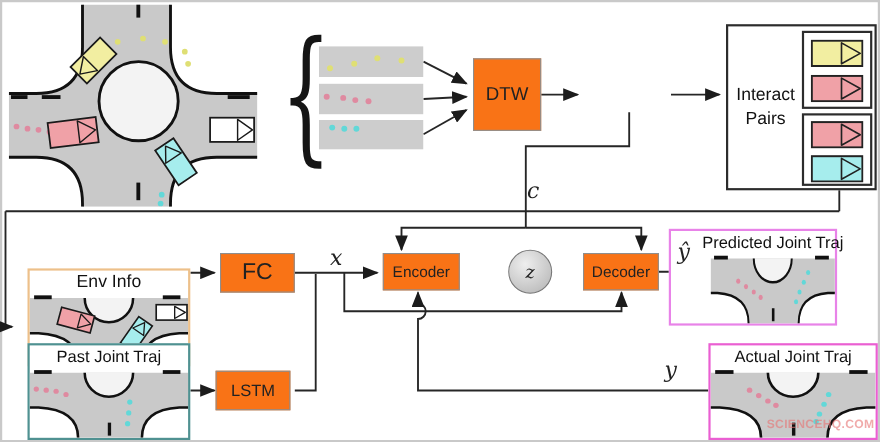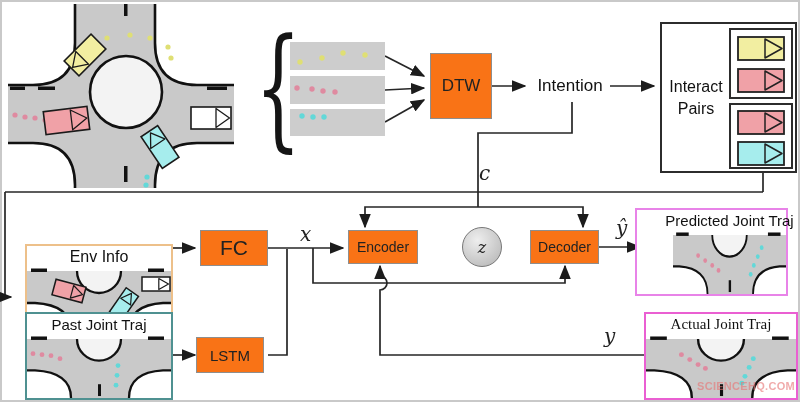--- a/index.html
+++ b/index.html
@@ -136,21 +136,20 @@
     <rect x="0" y="0" width="95" height="27" fill="#cdcdcd"></rect>
     <circle cx="12" cy="7" r="2.7" fill="#62d8d8"></circle>
     <circle cx="23" cy="8" r="2.7" fill="#62d8d8"></circle>
     <circle cx="34" cy="8" r="2.7" fill="#62d8d8"></circle>
   </svg>
 
   <div class="node" style="left:430px;top:53px;width:62px;height:66px;font-size:17px">
     <span>DTW</span>
   </div>
 
-  <div class="plain-label" style="left:528px;top:75px;width:84px;height:22px">Intention</div>
 
   <div class="ip" style="left:660px;top:22px;width:137px;height:151px">
     <div class="ip-label">
       <div>Interact</div>
       <div>Pairs</div>
     </div>
     <div class="pairbox" style="left:67px;top:4px;width:64px;height:71px">
       <svg class="caricon" style="left:6px;top:6px" width="48" height="25" viewBox="0 0 48 25">
         <rect x="1" y="1" width="46" height="23" stroke="#222" stroke-width="1.8" fill="#f2eea1"></rect>
         <polygon points="28,3 45,12.5 28,22" stroke="#222" stroke-width="1.5" stroke-linejoin="round" fill="#f2eea1"></polygon>
@@ -229,21 +228,21 @@
   <div class="node" style="left:348px;top:230px;width:70px;height:34px">
     <span>Encoder</span>
   </div>
   <div class="zcircle" style="left:462px;top:227px;width:40px;height:40px">
     <span>z</span>
   </div>
   <div class="node" style="left:530px;top:230px;width:69px;height:34px">
     <span>Decoder</span>
   </div>
 
-  <div class="obox" style="left: 635px; top: 208px; width: 153px; height: 88px; border-color: rgb(232, 131, 232); padding-left: 36px;">
+  <div class="obox" style="left: 608px; top: 208px; width: 153px; height: 88px; border-color: rgb(232, 131, 232); padding-left: 36px;">
     <div class="obox-title">Predicted Joint Traj</div>
     <svg class="mini" viewBox="0 0 144 64" preserveAspectRatio="none">
         <path d="M0,4 H144 V36 H136 Q102,38 102,64 H44 Q44,38 8,36 H0 Z" fill="#c9c9c9"></path>
         <path d="M50,4 A22,22 0 0 0 94,4 Z" fill="#f3f3f3"></path>
         <path d="M50,4 A22,22 0 0 0 94,4" fill="none" stroke="#111" stroke-width="2.3"></path>
         <path d="M0,36 H8 Q44,38 44,64" fill="none" stroke="#111" stroke-width="2.3"></path>
         <path d="M144,36 H136 Q102,38 102,64" fill="none" stroke="#111" stroke-width="2.3"></path>
         <rect x="4" y="1.5" width="16" height="3.5" fill="#111"></rect>
         <rect x="121" y="1.5" width="16" height="3.5" fill="#111"></rect>
         <rect x="71" y="50" width="3" height="12" fill="#111"></rect>
@@ -251,21 +250,21 @@
         <circle cx="41" cy="30" r="2.4" fill="#df8aa0"></circle>
         <circle cx="50" cy="35" r="2.4" fill="#df8aa0"></circle>
         <circle cx="58" cy="40" r="2.4" fill="#df8aa0"></circle>
         <circle cx="113" cy="17" r="2.4" fill="#62d8d8"></circle>
         <circle cx="108" cy="26" r="2.4" fill="#62d8d8"></circle>
         <circle cx="103" cy="35" r="2.4" fill="#62d8d8"></circle>
         <circle cx="99" cy="44" r="2.4" fill="#62d8d8"></circle>
       </svg>
   </div>
 
-  <div class="obox" style="left: 644px; top: 312px; width: 154px; height: 88px; border-color: rgb(234, 95, 210); font-family: Liberation Serif, serif;">
+  <div class="obox" style="left: 644px; top: 312px; width: 154px; height: 88px; border-color: rgb(234, 95, 210);">
     <div class="obox-title">Actual Joint Traj</div>
     <svg class="mini" viewBox="0 0 144 64" preserveAspectRatio="none">
         <path d="M0,4 H144 V36 H136 Q102,38 102,64 H44 Q44,38 8,36 H0 Z" fill="#c9c9c9"></path>
         <path d="M50,4 A22,22 0 0 0 94,4 Z" fill="#f3f3f3"></path>
         <path d="M50,4 A22,22 0 0 0 94,4" fill="none" stroke="#111" stroke-width="2.3"></path>
         <path d="M0,36 H8 Q44,38 44,64" fill="none" stroke="#111" stroke-width="2.3"></path>
         <path d="M144,36 H136 Q102,38 102,64" fill="none" stroke="#111" stroke-width="2.3"></path>
         <rect x="4" y="1.5" width="16" height="3.5" fill="#111"></rect>
         <rect x="121" y="1.5" width="16" height="3.5" fill="#111"></rect>
         <rect x="71" y="50" width="3" height="12" fill="#111"></rect>

